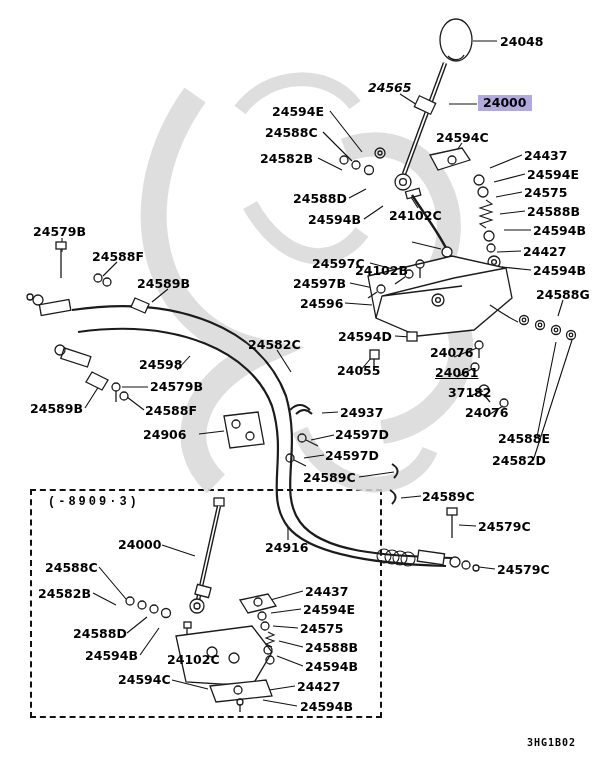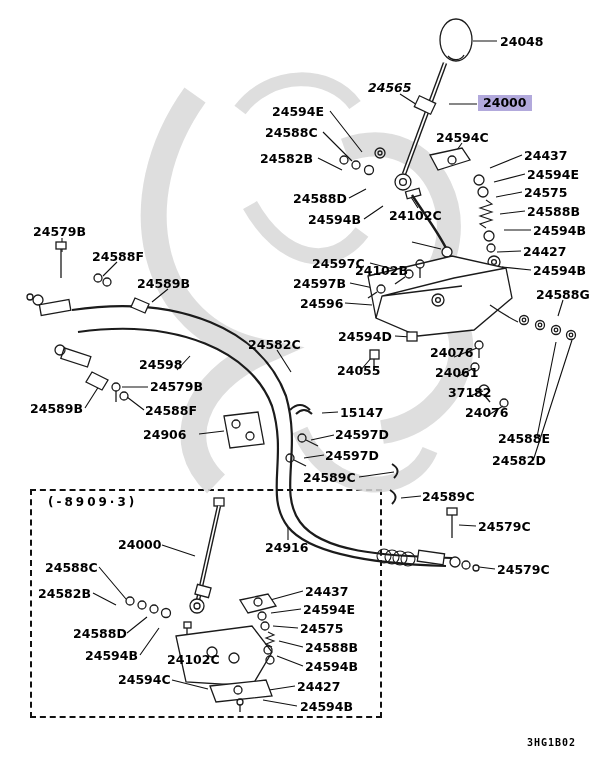--- a/index.html
+++ b/index.html
@@ -9,21 +9,21 @@
   }
   svg.drawing{position:absolute;left:0;top:0;}
   .labels-layer{position:absolute;left:0;top:0;width:100%;height:100%;}
   .part-label{
     position:absolute;font-size:12.5px;font-weight:bold;color:#000;
     white-space:nowrap;line-height:1.05;cursor:pointer;
   }
   .part-label.highlight{
     background:#b2a9dc;padding:1px 5px 2px;
   }
-  .part-label.note{letter-spacing:3px;cursor:default;font-size:12px;}
+  .part-label.note{letter-spacing:3px;cursor:default;font-size:12px;font-family:Liberation Mono, monospace;}
   .variant-box{
     position:absolute;left:30px;top:489px;width:352px;height:229px;
     border:2px dashed #111;box-sizing:border-box;
   }
   .diagram-code{
     position:absolute;left:527px;top:737px;
     font-family:"DejaVu Sans Mono", monospace;font-size:10px;font-weight:bold;
     letter-spacing:1px;color:#000;
   }
 </style>
@@ -241,27 +241,27 @@
       <div class="part-label" style="left: 533px; top: 264px;">24594B</div>
       <div class="part-label" style="left: 137px; top: 277px;">24589B</div>
       <div class="part-label" style="left: 293px; top: 277px;">24597B</div>
       <div class="part-label" style="left: 536px; top: 288px;">24588G</div>
       <div class="part-label" style="left: 300px; top: 297px;">24596</div>
       <div class="part-label" style="left: 248px; top: 338px;">24582C</div>
       <div class="part-label" style="left: 338px; top: 330px;">24594D</div>
       <div class="part-label" style="left: 430px; top: 346px;">24076</div>
       <div class="part-label" style="left: 139px; top: 358px;">24598</div>
       <div class="part-label" style="left: 337px; top: 364px;">24055</div>
-      <div class="part-label" style="left: 435px; top: 366px;">24061</div>
+      <div class="part-label" style="left: 435px; top: 366px; text-decoration: underline;">24061</div>
       <div class="part-label" style="left: 150px; top: 380px;">24579B</div>
       <div class="part-label" style="left: 448px; top: 386px;">37182</div>
       <div class="part-label" style="left: 30px; top: 402px;">24589B</div>
       <div class="part-label" style="left: 145px; top: 404px;">24588F</div>
       <div class="part-label" style="left: 465px; top: 406px;">24076</div>
-      <div class="part-label" style="left: 340px; top: 406px;">15147</div>
+      <div class="part-label" style="left: 340px; top: 406px;">24937</div>
       <div class="part-label" style="left: 143px; top: 428px;">24906</div>
       <div class="part-label" style="left: 335px; top: 428px;">24597D</div>
       <div class="part-label" style="left: 498px; top: 432px;">24588E</div>
       <div class="part-label" style="left: 325px; top: 449px;">24597D</div>
       <div class="part-label" style="left: 492px; top: 454px;">24582D</div>
       <div class="part-label" style="left: 303px; top: 471px;">24589C</div>
       <div class="part-label" style="left: 422px; top: 490px;">24589C</div>
       <div class="part-label" style="left: 478px; top: 520px;">24579C</div>
       <div class="part-label" style="left: 265px; top: 541px; text-align: right;">24916</div>
       <div class="part-label" style="left: 497px; top: 563px;">24579C</div>

